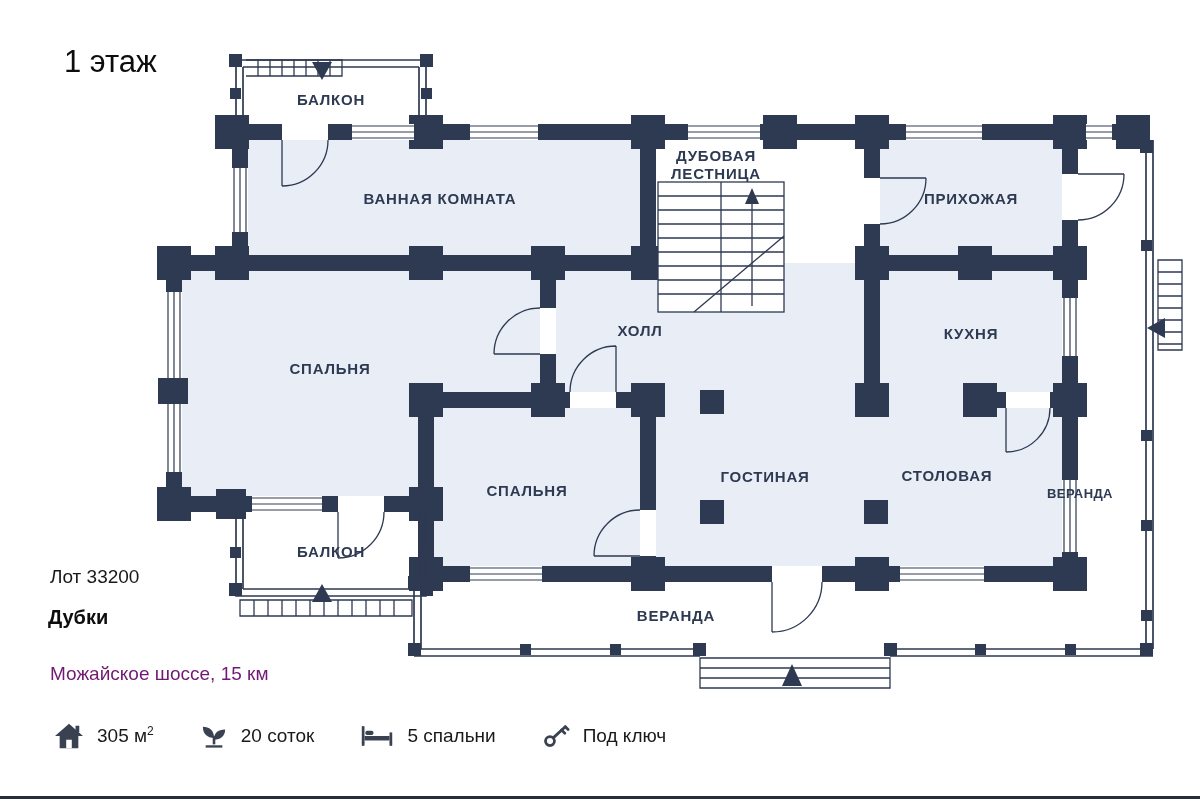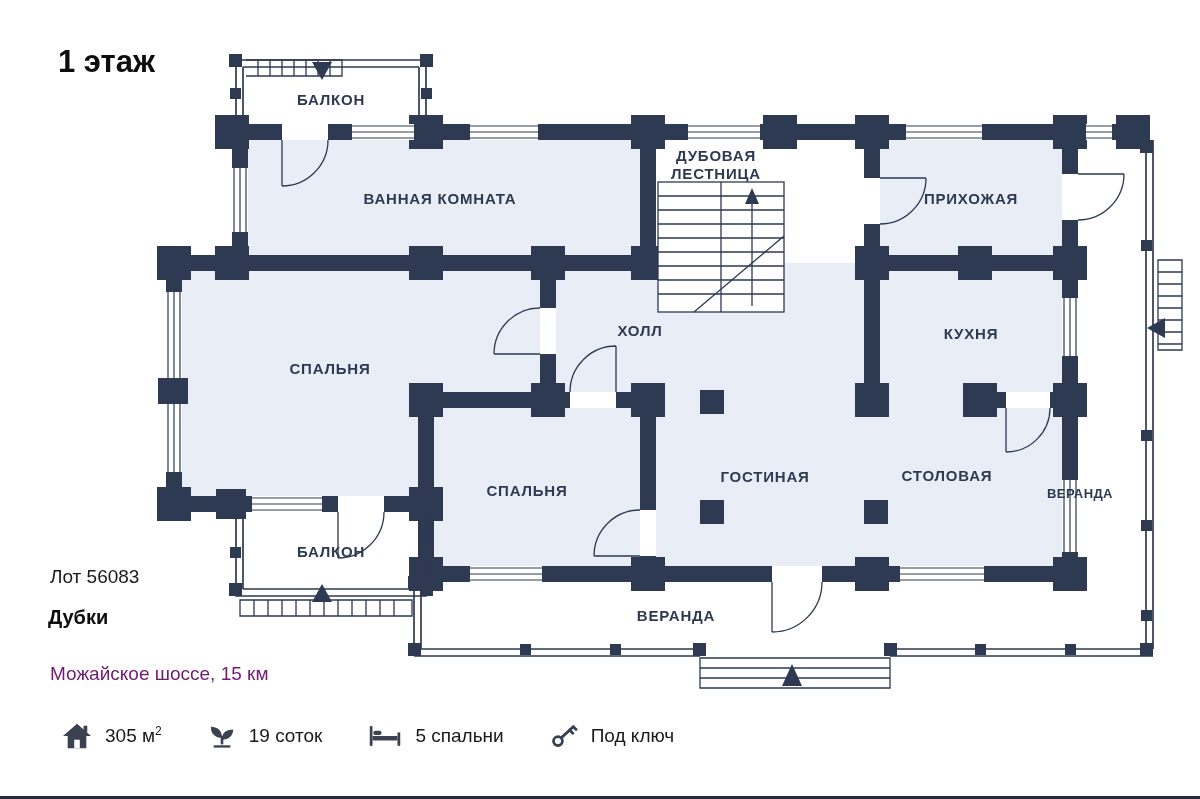--- a/index.html
+++ b/index.html
@@ -10,25 +10,25 @@
   .wg rect{fill:var(--wall);}
   .p{fill:var(--wall);}
   .s{stroke:var(--wall);stroke-width:1.3;fill:none;}
   .wl{stroke:var(--wall);stroke-width:1.2;fill:none;}
   .r{stroke:var(--wall);stroke-width:1.7;fill:none;}
   .white{fill:#ffffff;}
   svg text{font-family:"Liberation Sans",sans-serif;font-weight:600;fill:var(--wall);
            text-anchor:middle;letter-spacing:0.8px;}
   .lbl{font-size:15px;}
   .lbl-sm{font-size:13px;letter-spacing:0.4px;}
-  .title{position:absolute;left:58px;top:44px;font-size:31px;font-weight:700;color:#0d0d0d;}
+  .title{position:absolute;left:64px;top:44px;font-size:31px;font-weight:400;color:#0d0d0d;}
   .lot{position:absolute;left:50px;top:566px;font-size:19px;color:#17191c;}
   .name{position:absolute;left:48px;top:606px;font-size:20px;font-weight:700;color:#0d0d0d;}
   .location{position:absolute;left:50px;top:663px;font-size:19px;color:#701a75;}
-  .stats{position:absolute;left:62px;top:722px;display:flex;align-items:center;gap:46px;}
+  .stats{position:absolute;left:54px;top:722px;display:flex;align-items:center;gap:46px;}
   .stat{display:flex;align-items:center;gap:13px;}
   .stat-value{font-size:19px;color:#17191c;}
   .stat-value sup{font-size:12px;}
   .stat-icon svg{display:block;}
   .bottom-edge{position:absolute;left:0;bottom:0;width:100%;height:3px;background:#272c3a;}
 </style>
 </head>
 <body>
 
 <svg class="plan" width="1200" height="799" viewBox="0 0 1200 799">
@@ -214,21 +214,21 @@
     <text class="lbl" x="527" y="496">СПАЛЬНЯ</text>
     <text class="lbl" x="765" y="482">ГОСТИНАЯ</text>
     <text class="lbl" x="947" y="481">СТОЛОВАЯ</text>
     <text class="lbl-sm" x="1080" y="498">ВЕРАНДА</text>
     <text class="lbl" x="331" y="557">БАЛКОН</text>
     <text class="lbl" x="676" y="621">ВЕРАНДА</text>
   </g>
 </svg>
 
 <div class="title">1 этаж</div>
-<div class="lot">Лот 56083</div>
+<div class="lot">Лот 33200</div>
 <div class="name">Дубки</div>
 <div class="location">Можайское шоссе, 15 км</div>
 
 <div class="stats">
   <div class="stat">
     <span class="stat-icon">
       <svg width="30" height="28" viewBox="0 0 32 30" fill="#3a4150">
         <path d="M16 2 L31 15 H26 V28 H6 V15 H1 Z"></path>
         <rect x="23" y="4" width="4" height="7"></rect>
         <rect x="13" y="19" width="6" height="9" fill="#ffffff"></rect>
@@ -238,21 +238,21 @@
   </div>
   <div class="stat">
     <span class="stat-icon">
       <svg width="28" height="26" viewBox="0 0 30 28" fill="#3a4150">
         <path d="M15 16 C15 8 10 4 3 4 C3 12 8 16 15 16 Z"></path>
         <path d="M15 17 C15 11 19 7 27 7 C27 14 22 18 15 18 Z"></path>
         <rect x="13.6" y="14" width="2.8" height="9"></rect>
         <rect x="6" y="24" width="18" height="2.5"></rect>
       </svg>
     </span>
-    <span class="stat-value">19 соток</span>
+    <span class="stat-value">20 соток</span>
   </div>
   <div class="stat">
     <span class="stat-icon">
       <svg width="34" height="22" viewBox="0 0 38 24" fill="#3a4150">
         <rect x="2" y="1" width="3" height="19"></rect>
         <rect x="33" y="8" width="3" height="12"></rect>
         <rect x="5" y="12" width="28" height="5"></rect>
         <rect x="6" y="6" width="9" height="5" rx="2"></rect>
         <rect x="2" y="19" width="3" height="4"></rect>
         <rect x="33" y="19" width="3" height="4"></rect>

